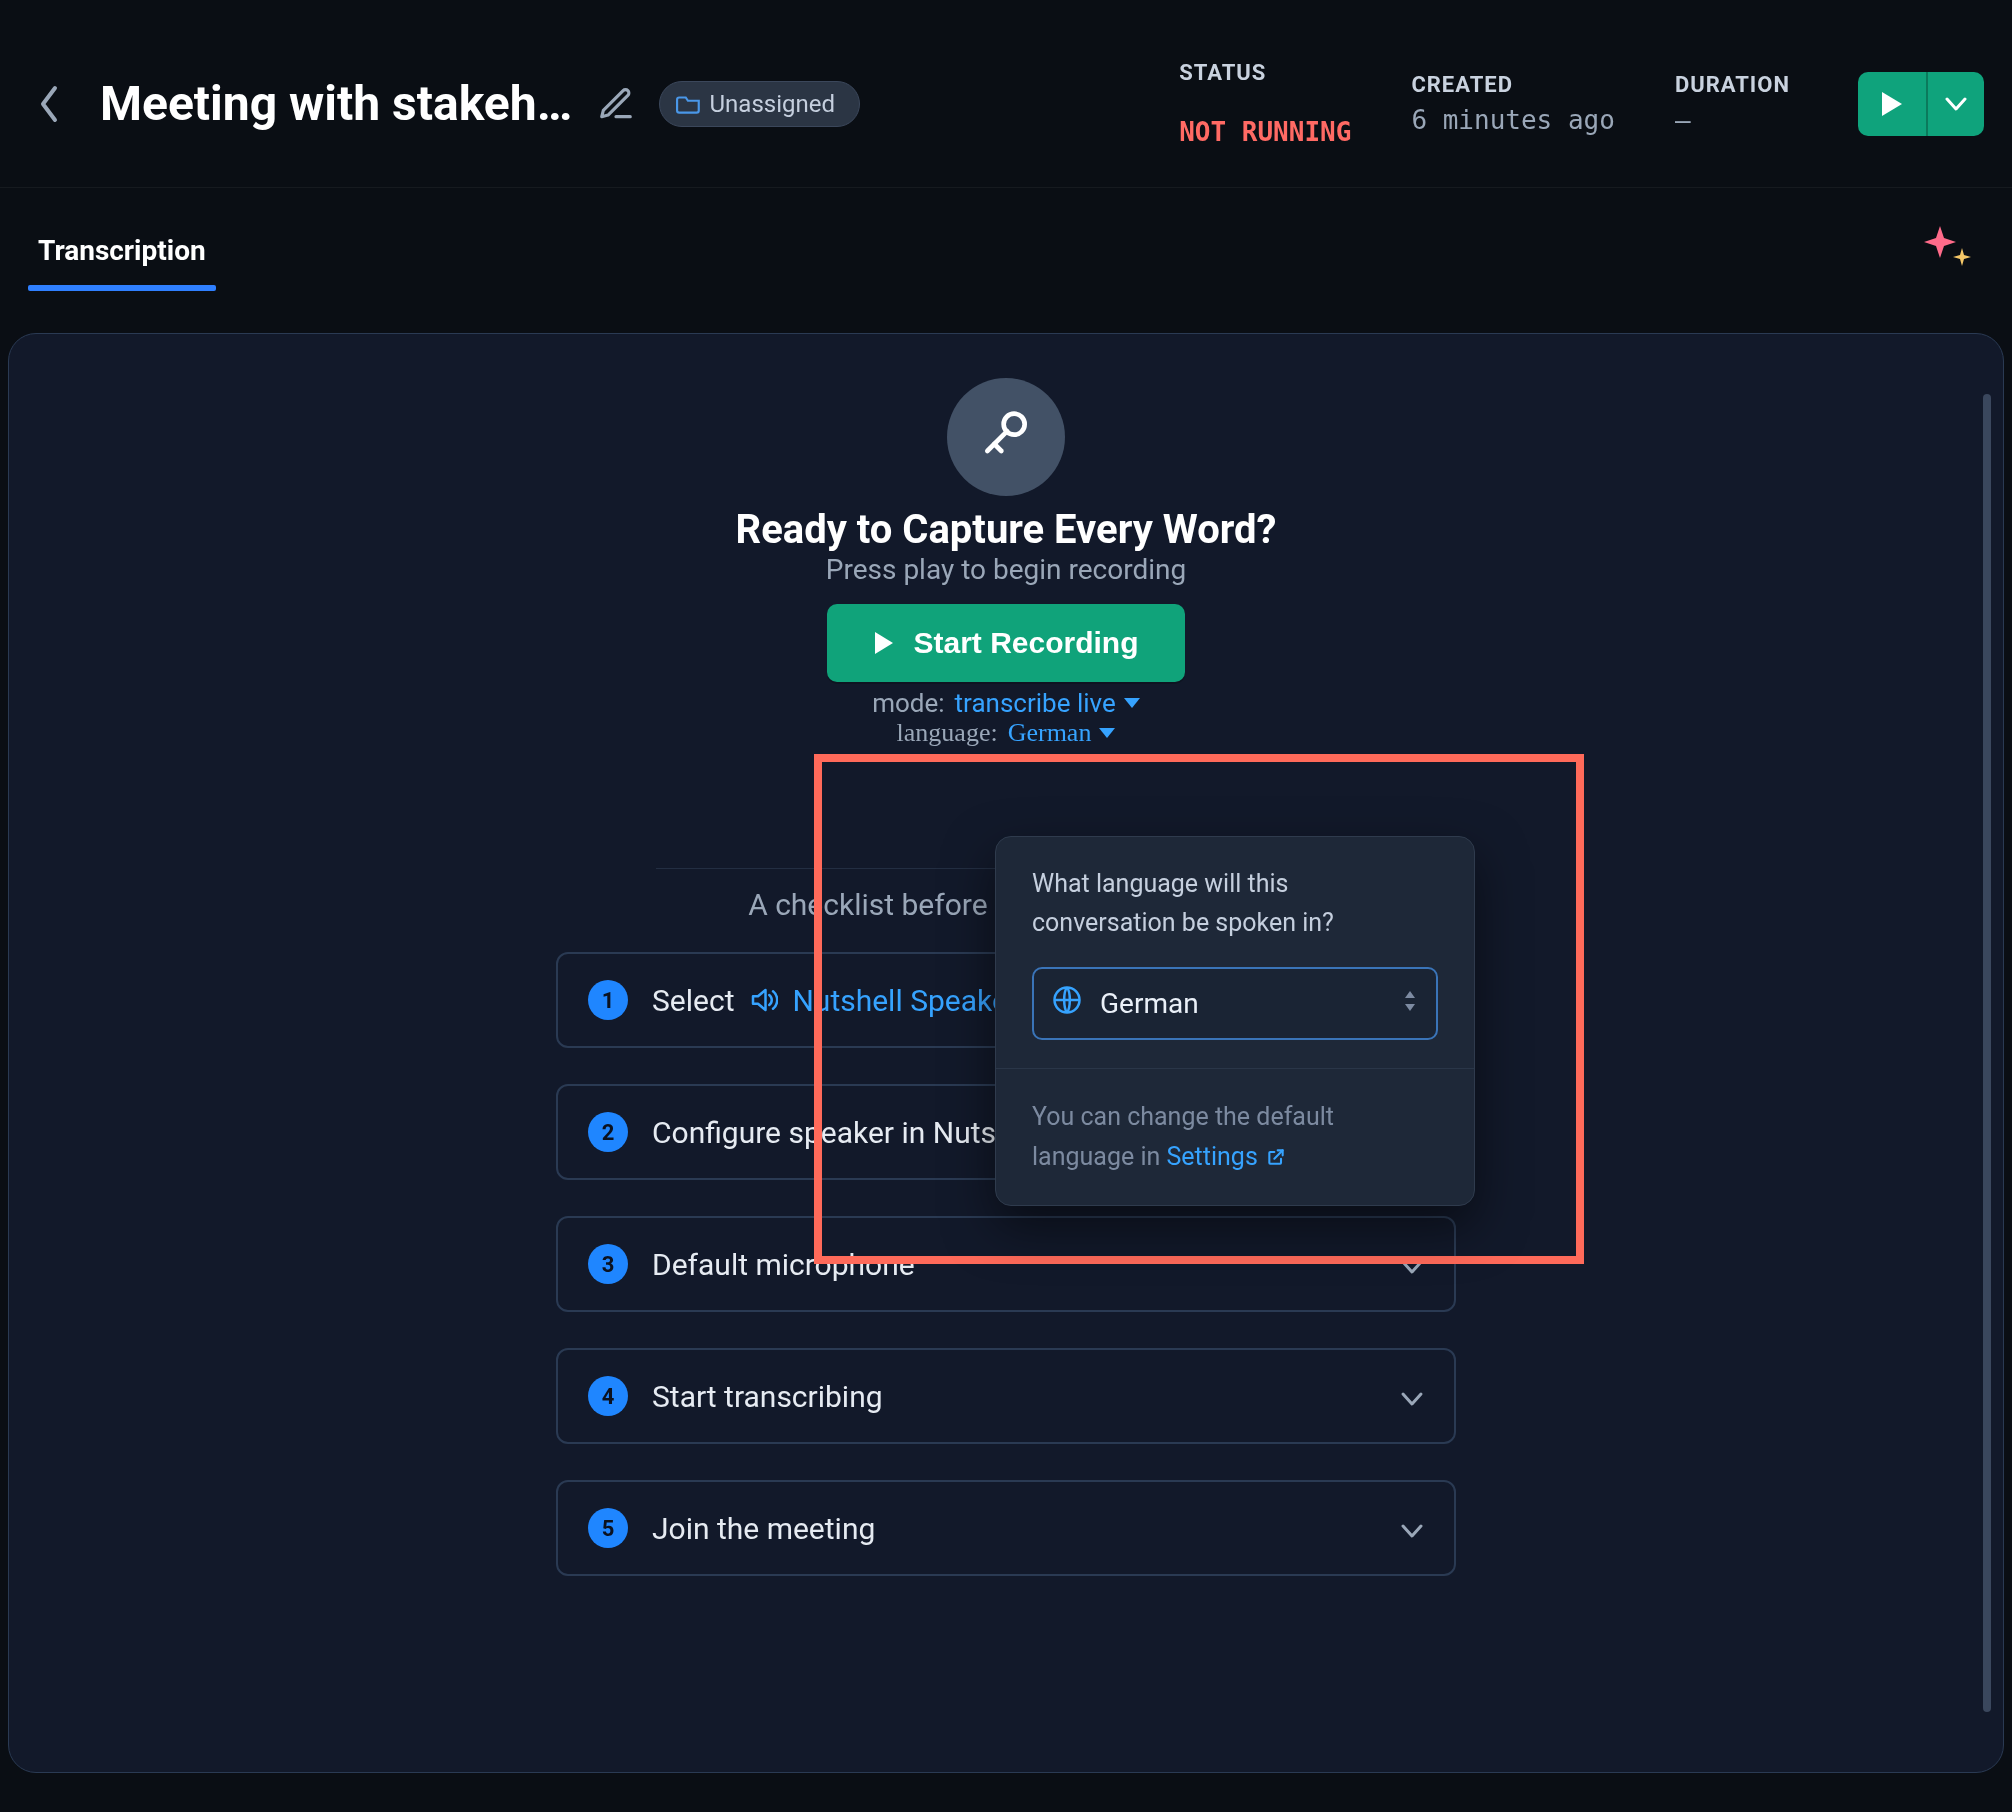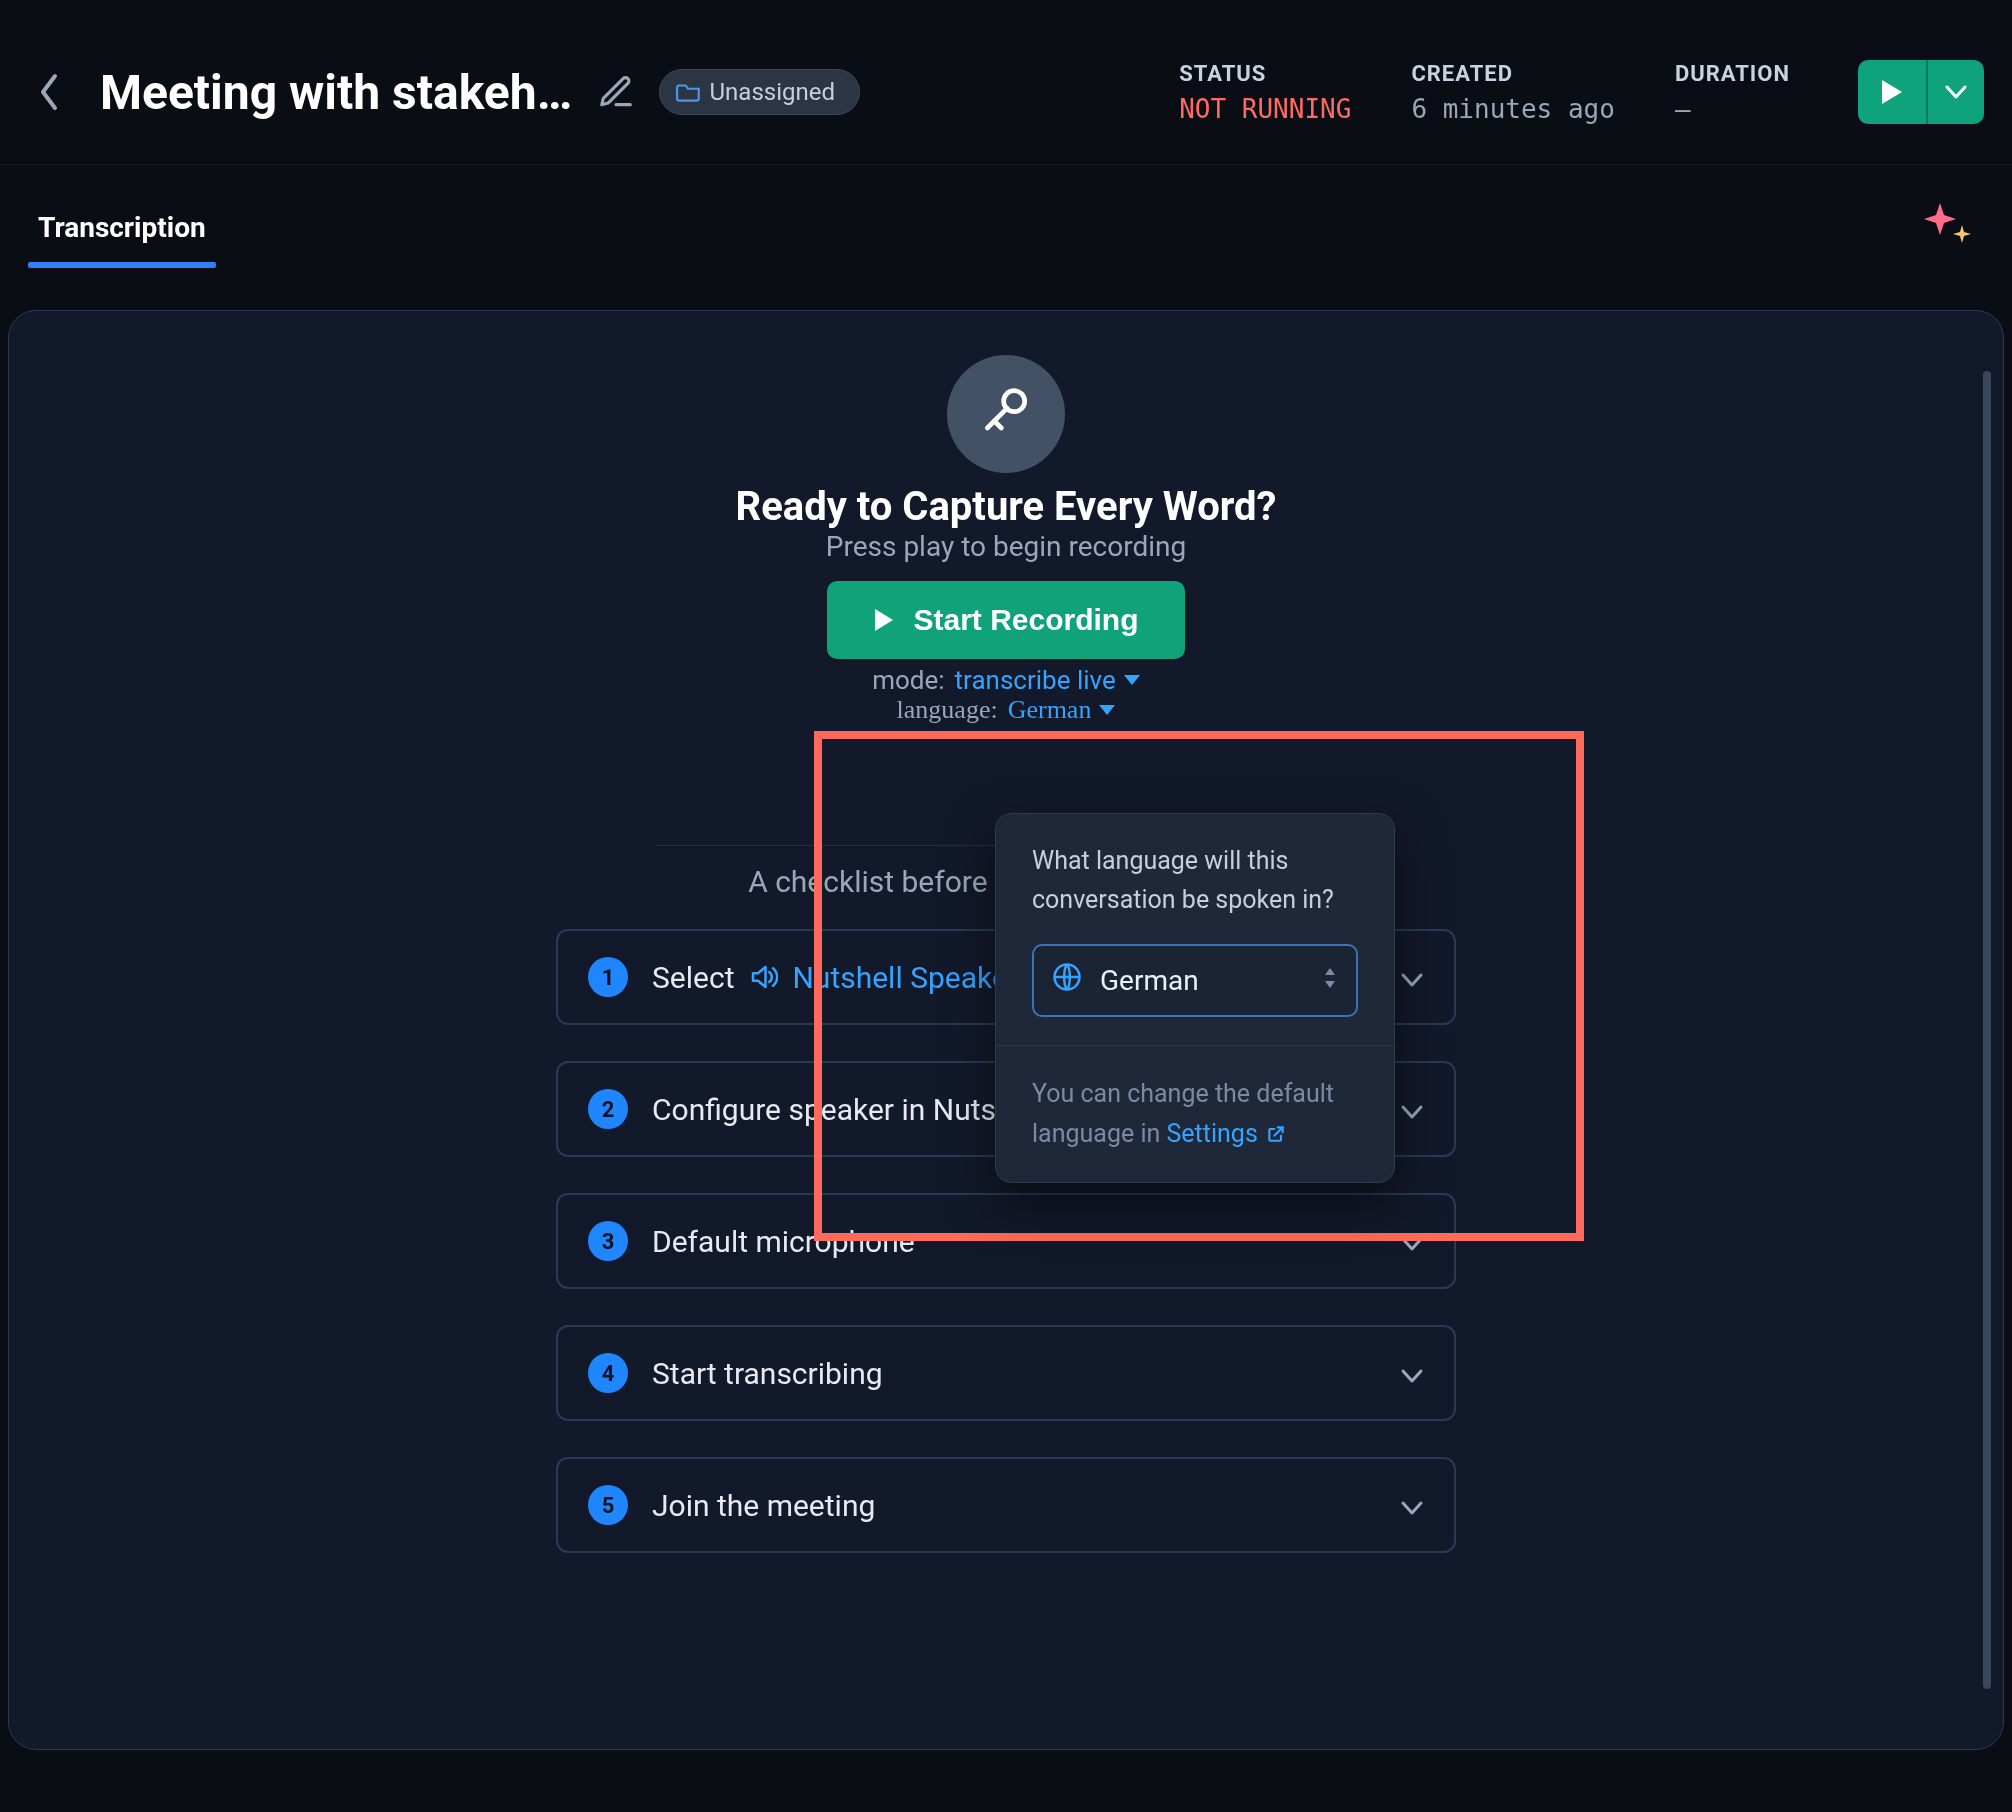--- a/index.html
+++ b/index.html
@@ -33,21 +33,21 @@
   .back-btn{display:flex;align-items:center;justify-content:center;width:44px;height:44px;color:var(--text-dim);}
   .title-wrap{display:flex;align-items:center;gap:24px;max-width:760px;}
   .page-title{font-size:48px;font-weight:700;color:#fff;white-space:nowrap;overflow:hidden;text-overflow:ellipsis;max-width:560px;}
   .edit-icon{color:var(--text-dim);display:flex;align-items:center;}
   .chip{display:inline-flex;align-items:center;gap:8px;background:var(--chip-bg);border:1px solid var(--chip-border);border-radius:999px;padding:8px 24px 8px 16px;color:#c5cfde;font-size:24px;}
   .chip svg{flex:none;}
   .meta{margin-left:auto;display:flex;gap:60px;align-items:center;}
   .meta-col{display:flex;flex-direction:column;gap:8px;}
   .meta-label{font-size:22px;font-weight:700;letter-spacing:1px;color:#c9d2df;}
   .meta-val{font-size:26px;color:var(--text-dim);font-family:ui-monospace,Menlo,Consolas,monospace;}
-  .meta-val.red{color:var(--red);font-weight:400;}
+  .meta-val.red{color:var(--red);font-weight:700;margin-top:24px;}
   .run-btn{display:flex;align-items:stretch;margin-left:8px;border-radius:10px;overflow:hidden;height:64px;}
   .run-btn .play{background:var(--teal);display:flex;align-items:center;justify-content:center;width:68px;}
   .run-btn .divider{width:2px;background:#0b7a5c;}
   .run-btn .drop{background:var(--teal);display:flex;align-items:center;justify-content:center;width:56px;}
   .run-btn svg{fill:#fff;}
   
   .tabs-row{display:flex;align-items:center;padding:24px 12px 0 28px;position:relative;}
   .tab{padding:22px 10px;font-size:28px;font-weight:700;color:#fff;position:relative;}
   .tab.active::after{content:"";position:absolute;left:0;right:0;bottom:-2px;height:6px;background:var(--accent-underline);border-radius:2px;}
   .sparkles{position:absolute;right:36px;top:28px;display:flex;flex-direction:column;align-items:center;gap:0;}
@@ -70,21 +70,21 @@
   .checklist-title{text-align:center;color:var(--text-dim);font-size:30px;margin-bottom:30px;width:100%;}
   .checklist{display:flex;flex-direction:column;gap:36px;margin:0 auto;max-width:900px;width:100%;}
   .checklist-item{border:2px solid var(--panel-border);border-radius:12px;padding:26px 30px;display:flex;align-items:center;gap:24px;color:var(--text);font-size:30px;position:relative;}
   .num-badge{width:40px;height:40px;border-radius:50%;background:var(--badge-blue);color:#0b1220;font-weight:700;font-size:22px;display:flex;align-items:center;justify-content:center;flex:none;}
   .checklist-item .item-text{flex:1;display:flex;align-items:center;gap:14px;}
   .item-link{color:var(--accent);}
   .chev{margin-left:auto;color:var(--text-dim);}
   
   .highlight-box{position:absolute;left:805px;top:420px;width:770px;height:510px;border:8px solid var(--highlight-box);pointer-events:none;z-index:3;}
   
-  .popover{position:absolute;left:986px;top:502px;width:400px;background:var(--popover-bg);border:1px solid var(--popover-border);border-radius:16px;box-shadow:0 20px 50px rgba(0,0,0,0.5);z-index:4;}
+  .popover{position:absolute;left:986px;top:502px;width:480px;background:var(--popover-bg);border:1px solid var(--popover-border);border-radius:16px;box-shadow:0 20px 50px rgba(0,0,0,0.5);z-index:4;}
   .popover .section{padding:28px 36px;}
   .popover .q{color:#c5cfde;font-size:25px;line-height:1.55;}
   .lang-select{margin-top:24px;border:2px solid var(--select-border);border-radius:10px;background:#1a2434;display:flex;align-items:center;gap:18px;padding:16px 18px;}
   .lang-select .globe{flex:none;color:var(--accent);}
   .lang-select .val{flex:1;color:#eaf0f8;font-size:28px;}
   .lang-select .sort{color:#7d8ba2;}
   .popover-div{border-top:1px solid #2a3648;}
   .popover .hint{color:var(--text-muted);font-size:25px;line-height:1.6;}
   .popover .hint .settings-link{color:var(--accent);display:inline-flex;align-items:center;gap:8px;}
   

